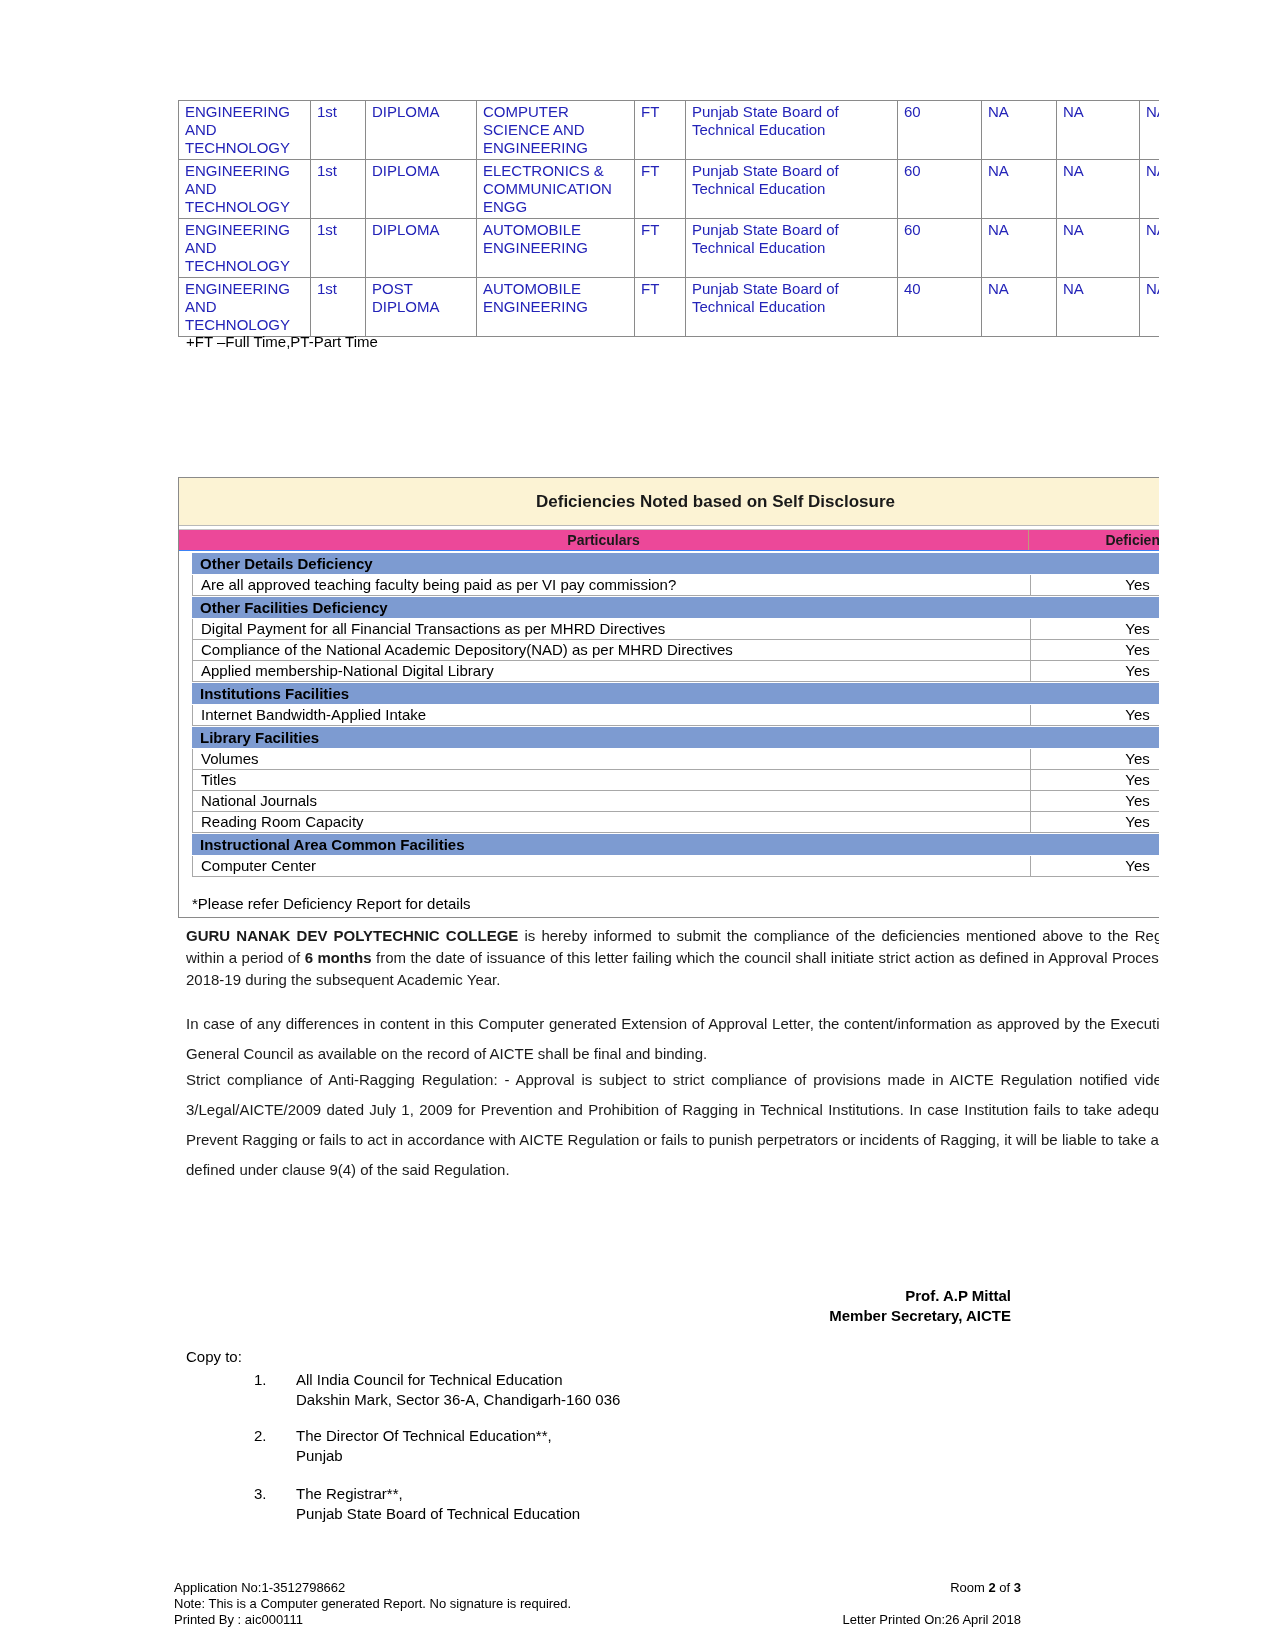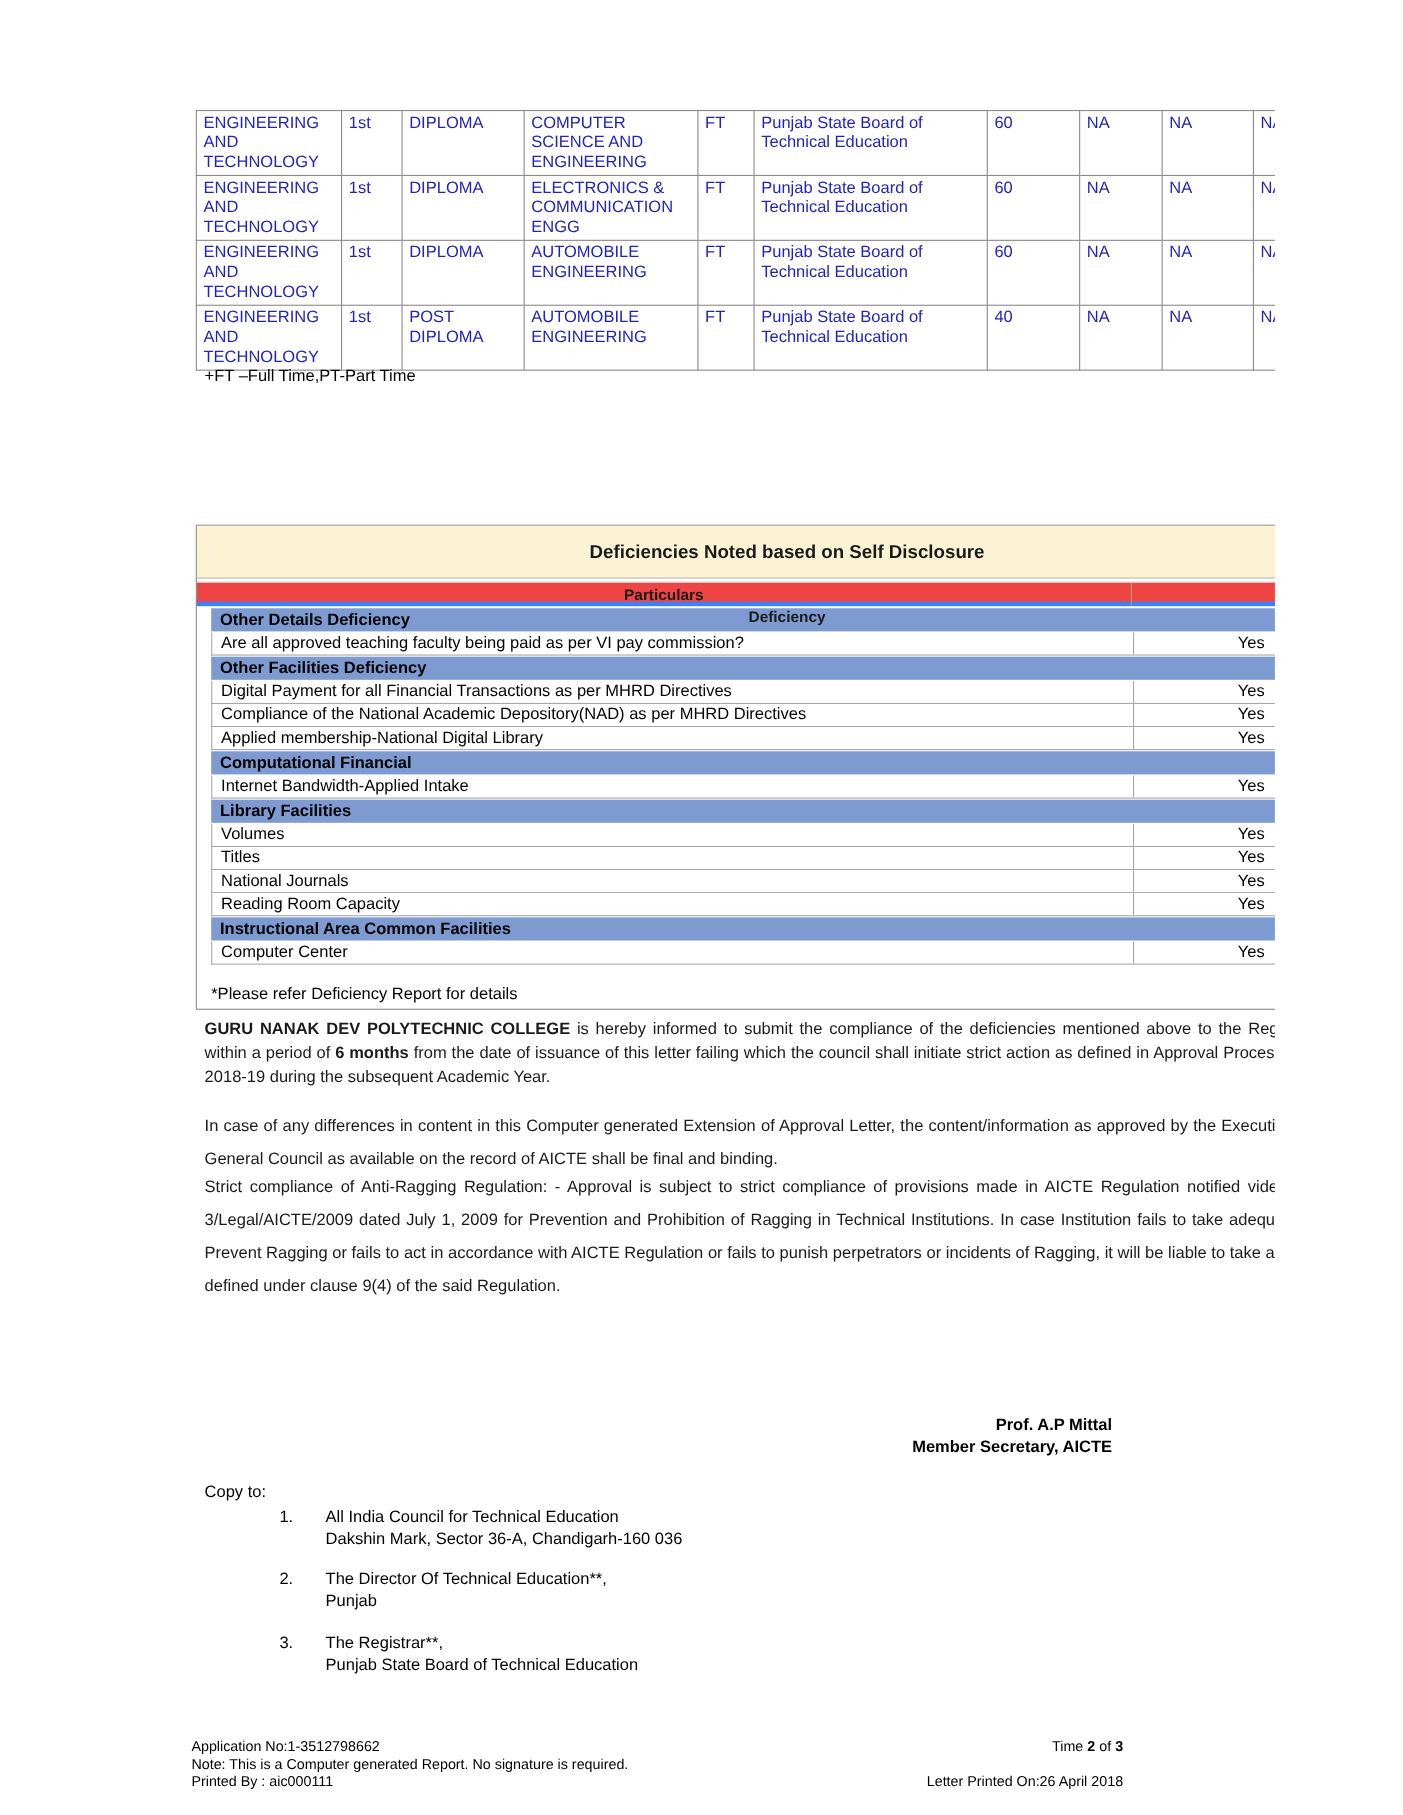--- a/index.html
+++ b/index.html
@@ -15,21 +15,21 @@
   }
   .footnote { position:absolute; top:333px; left:70px; font-size:15px; color:#000; }
 
   
   .def-box { position:absolute; top:477px; left:62px; width:1075px; height:441px; border:1px solid #8a8a8a; background:#fff; }
   .def-title {
     margin:0; height:48px; line-height:48px; text-align:center;
     background:#fcf3d4; border-bottom:1px solid #b9b9b9;
     font-size:17px; font-weight:bold; color:#1a1a1a;
   }
-  .def-header { display:flex; margin-top:3px; height:22px; background:#ef4444; border-top:1px solid #c5c5c5; border-bottom:4px solid #3b82f6;flex-direction:column; }
+  .def-header { display:flex; margin-top:3px; height:22px; background:#ec4899; border-top:1px solid #c5c5c5; border-bottom:1px solid #3b82f6; }
   .def-header-cell { font-size:14px; font-weight:bold; text-align:center; line-height:20px; color:#1a1a1a; }
   .def-header-cell.part { width:850px; border-right:1px solid #c0997a; }
   .def-header-cell.def  { flex:1; }
   .def-rows { margin:2px 7px 0 13px; }
   .def-cat {
     height:21px; line-height:21px; background:#7d9bd1; color:#000;
     font-size:15px; font-weight:bold; padding-left:8px; margin:1px 0;
     white-space:nowrap; overflow:hidden;
   }
   .def-item { display:flex; height:21px; border:1px solid #a8a8a8; border-top:none; background:#fff; }
@@ -150,21 +150,21 @@
         <div class="def-item-value">Yes</div>
       </div>
       <div class="def-item">
         <div class="def-item-label">Compliance of the National Academic Depository(NAD) as per MHRD Directives</div>
         <div class="def-item-value">Yes</div>
       </div>
       <div class="def-item">
         <div class="def-item-label">Applied membership-National Digital Library</div>
         <div class="def-item-value">Yes</div>
       </div>
-      <div class="def-cat">Computational Financial</div>
+      <div class="def-cat">Institutions Facilities</div>
       <div class="def-item">
         <div class="def-item-label">Internet Bandwidth-Applied Intake</div>
         <div class="def-item-value">Yes</div>
       </div>
       <div class="def-cat">Library Facilities</div>
       <div class="def-item">
         <div class="def-item-label">Volumes</div>
         <div class="def-item-value">Yes</div>
       </div>
       <div class="def-item">
@@ -223,17 +223,17 @@
       </div>
     </div>
   </div>
 
   <div class="footer-left">
     <div>Application No:1-3512798662</div>
     <div>Note: This is a Computer generated Report. No signature is required.</div>
     <div>Printed By : aic000111</div>
   </div>
   <div class="footer-right">
-    <div><span>Time </span><span class="bold">2</span><span> of </span><span class="bold">3</span></div>
+    <div><span>Room </span><span class="bold">2</span><span> of </span><span class="bold">3</span></div>
     <div class="printed-on">Letter Printed On:26 April 2018</div>
   </div>
 
 </div>
 
 </body></html>

